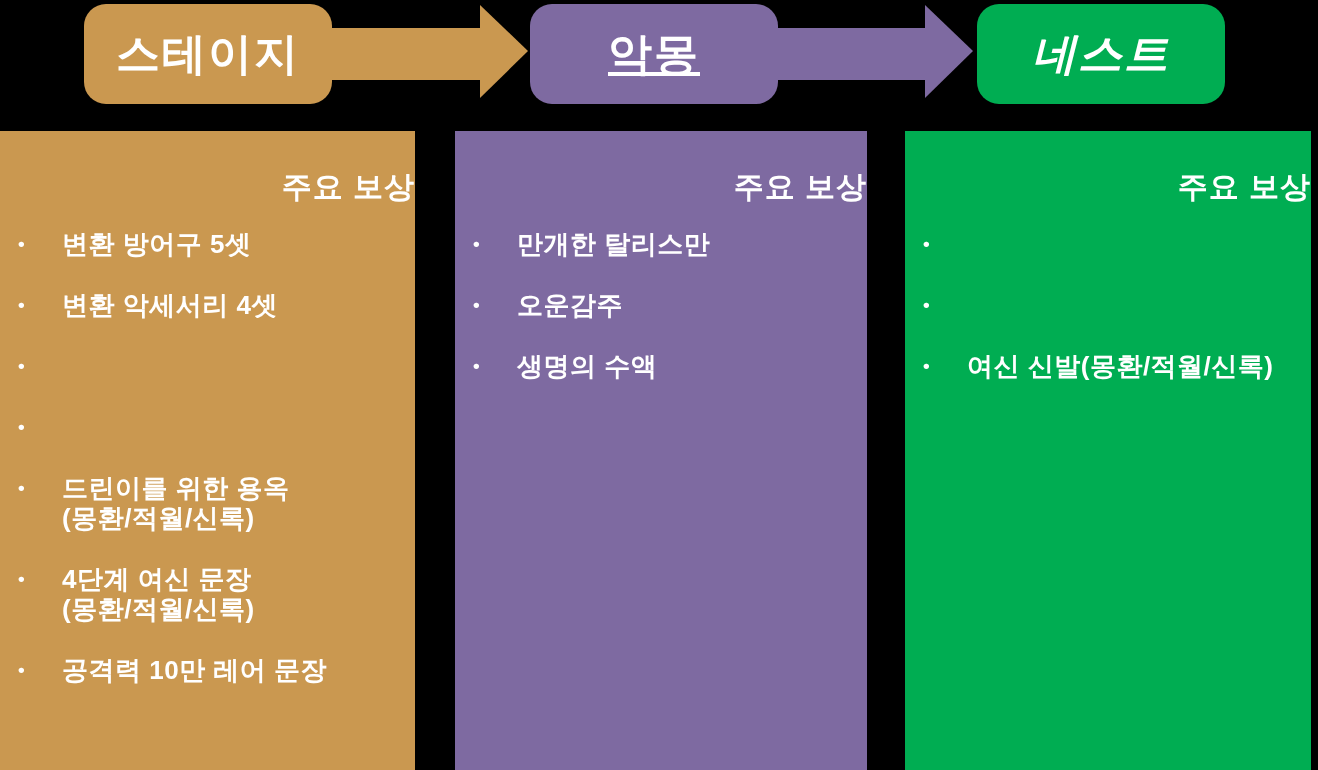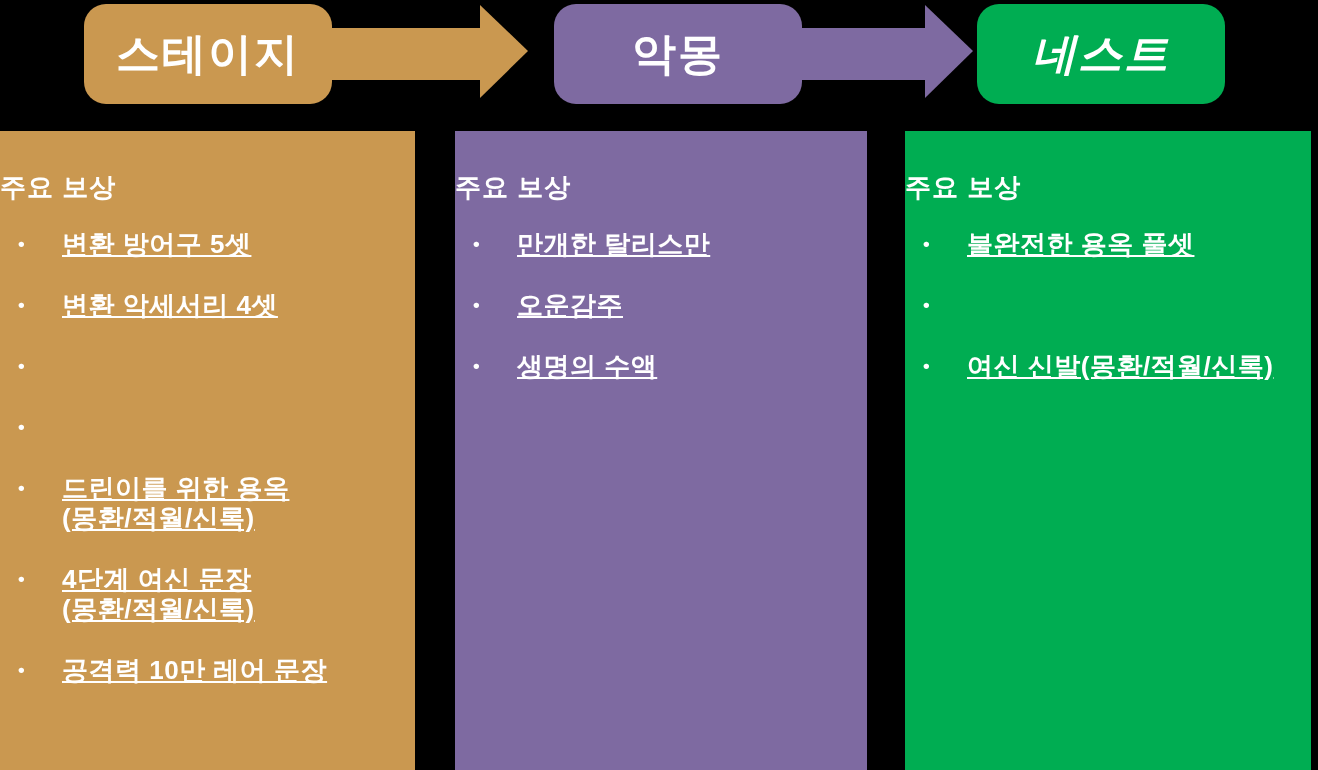--- a/index.html
+++ b/index.html
@@ -30,21 +30,21 @@
     width: 248px;
     border-radius: 22px;
     display: flex;
     align-items: center;
     justify-content: center;
     font-size: 44px;
     letter-spacing: 2px;
     z-index: 2;
   }
   .hb-stage     { left: 84px;  background: var(--stage_gold); }
-  .hb-nightmare { left: 554px; background: var(--nightmare_purple); }
+  .hb-nightmare { left: 530px; background: var(--nightmare_purple); text-decoration: underline; }
   .hb-nest      { left: 977px; background: var(--nest_green); font-style: italic; }
 
   
   .arrow-tail {
     position: absolute;
     top: 28px;
     height: 52px;
     z-index: 1;
   }
   .at-1 { left: 332px; width: 148px; background: var(--stage_gold); }
@@ -66,22 +66,22 @@
     position: absolute;
     top: 131px;
     height: 639px;
     padding-top: 36px;
   }
   .p-stage     { left: 0;     width: 415px; background: var(--stage_gold); }
   .p-nightmare { left: 455px; width: 412px; background: var(--nightmare_purple); }
   .p-nest      { left: 905px; width: 406px; background: var(--nest_green); }
 
   .panel-title {
-    text-align: left;
-    font-size: 26px;
+    text-align: right;
+    font-size: 30px;
     line-height: 40px;
     letter-spacing: 1px;
   }
   .panel-list {
     list-style: none;
     margin: 22px 0 0 0;
     padding: 0 4px 0 14px;
   }
   .panel-list li {
     display: flex;
@@ -93,21 +93,20 @@
   }
   .bullet-dot {
     flex: 0 0 48px;
     font-size: 19px;
     line-height: 30px;
     text-align: left;
     padding-left: 4px;
   }
   .item-text {
     white-space: pre-line;
-    text-decoration: underline;
   }
 </style>
 </head>
 <body>
 
 <div>
 
   <div class="header-box hb-stage">
     <span>스테이지</span>
   </div>
@@ -173,21 +172,20 @@
         <span class="item-text">생명의 수액</span>
       </li>
     </ul>
   </div>
 
   <div class="panel p-nest">
     <div class="panel-title">주요 보상</div>
     <ul class="panel-list">
       <li>
         <span class="bullet-dot">•</span>
-        <span class="item-text">불완전한 용옥 풀셋</span>
       </li>
       <li>
         <span class="bullet-dot">•</span>
       </li>
       <li>
         <span class="bullet-dot">•</span>
         <span class="item-text">여신 신발(몽환/적월/신록)</span>
       </li>
     </ul>
   </div>

